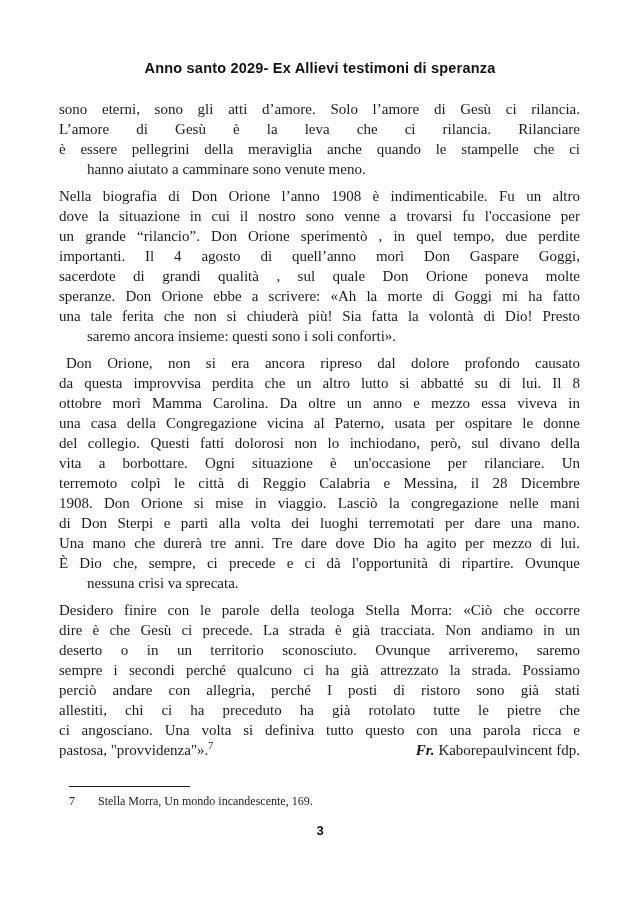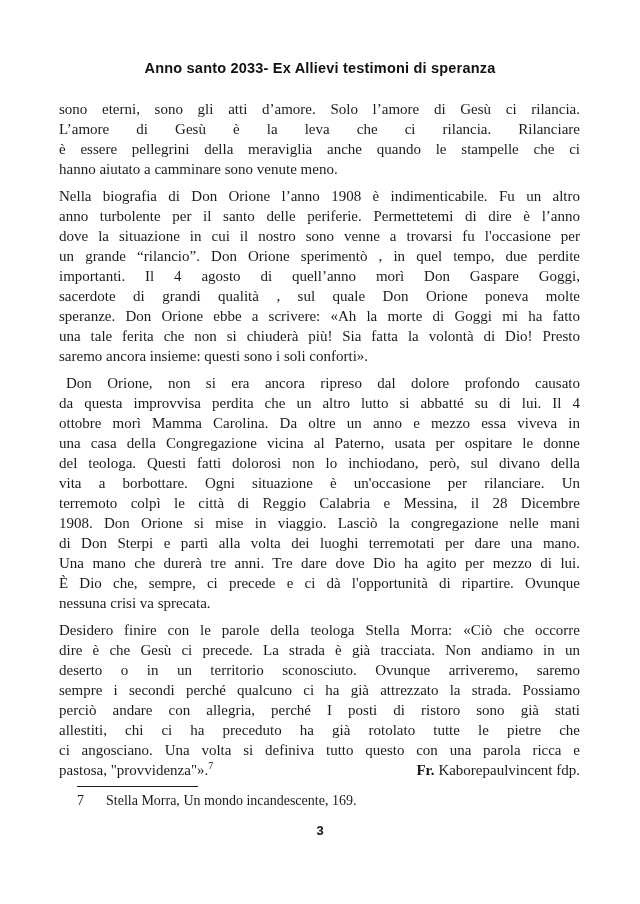--- a/index.html
+++ b/index.html
@@ -11,66 +11,65 @@
     position:absolute; top:60px; left:0; right:0; text-align:center;
     font-family:"Liberation Sans", sans-serif; font-weight:bold;
     font-size:14.5px; letter-spacing:0.2px; color:#111;
   }
   .content {
     position:absolute; left:59px; width:521px; top:99px;
     font-size:15px; line-height:20px;
   }
   .para { margin:0 0 7px 0; }
   .line { text-align:justify; text-align-last:justify; }
-  .line.last { text-align-last:left; }
+  .line.last { text-align-last:left;margin-left:28px; }
   .line.split { display:flex; justify-content:space-between; text-align:left; }
   .seg-i { }
-  .seg-b { font-weight:bold; }
+  .seg-b { font-weight:bold;font-style:italic; }
   .seg-s { font-size:10px; vertical-align:super; line-height:0; }
   .footnote {
-    position:absolute; left:77px; top:786px; width:521px;
-    font-size:14px; line-height:16px;
+    position:absolute; left:69px; top:786px; width:521px;
+    font-size:12px; line-height:16px;
   }
   .fn-rule { width:121px; height:0; border-top:1.4px solid #1b1b1b; margin-bottom:6px; }
   .fn-marker { display:inline-block; width:29px; }
   .page-number {
     position:absolute; top:823px; left:0; right:0; text-align:center;
     font-family:"Liberation Sans", sans-serif; font-weight:bold; font-size:13px; color:#111;
   }
 </style>
 </head>
 <body>
 
 <div class="page">
-  <div class="title">Anno santo 2033- Ex Allievi testimoni di speranza</div>
+  <div class="title">Anno santo 2029- Ex Allievi testimoni di speranza</div>
 
   <div class="content">
       <div class="para">
         <div class="line"><span class="seg-n">sono eterni, sono  gli  atti  d’amore.  Solo  l’amore  di  Gesù  ci  rilancia.</span></div>
         <div class="line"><span class="seg-n">L’amore  di  Gesù  è  la  leva  che  ci  rilancia.  Rilanciare</span></div>
         <div class="line"><span class="seg-n">è essere pellegrini della  meraviglia  anche  quando  le  stampelle  che  ci</span></div>
         <div class="line last"><span class="seg-n">hanno aiutato a camminare sono venute meno.</span></div>
       </div>
       <div class="para">
         <div class="line"><span class="seg-n">Nella biografia di Don Orione l’anno 1908 è indimenticabile. Fu un altro</span></div>
-        <div class="line"><span class="seg-n">anno turbolente per il santo delle periferie. Permettetemi di dire è l’anno</span></div>
         <div class="line"><span class="seg-n">dove la situazione in cui il nostro sono venne a trovarsi fu l'occasione per</span></div>
         <div class="line"><span class="seg-n">un grande “rilancio”. Don Orione sperimentò , in quel tempo, due perdite</span></div>
         <div class="line"><span class="seg-n">importanti.  Il 4  agosto  di  quell’anno morì  Don  Gaspare  Goggi,</span></div>
         <div class="line"><span class="seg-n">sacerdote di   grandi qualità , sul quale   Don   Orione   poneva   molte</span></div>
         <div class="line"><span class="seg-n">speranze. Don Orione ebbe a scrivere: «</span><span class="seg-i">Ah la morte di Goggi mi ha fatto</span></div>
         <div class="line"><span class="seg-i">una tale ferita che non si chiuderà più! Sia fatta la volontà di Dio! Presto</span></div>
         <div class="line last"><span class="seg-i">saremo ancora insieme: questi sono i soli conforti</span><span class="seg-n">».</span></div>
       </div>
       <div class="para">
         <div class="line" style="text-indent: 7px;"><span class="seg-n">Don Orione, non  si  era  ancora ripreso  dal  dolore  profondo  causato</span></div>
-        <div class="line"><span class="seg-n">da questa improvvisa perdita che un altro lutto si abbatté su di lui. Il 4</span></div>
+        <div class="line"><span class="seg-n">da questa improvvisa perdita che un altro lutto si abbatté su di lui. Il 8</span></div>
         <div class="line"><span class="seg-n">ottobre morì Mamma Carolina. Da oltre un anno e mezzo essa viveva in</span></div>
         <div class="line"><span class="seg-n">una casa della Congregazione vicina al Paterno, usata per ospitare le donne</span></div>
-        <div class="line"><span class="seg-n">del teologa. Questi fatti dolorosi non lo inchiodano, però, sul divano della</span></div>
+        <div class="line"><span class="seg-n">del collegio. Questi fatti dolorosi non lo inchiodano, però, sul divano della</span></div>
         <div class="line"><span class="seg-n">vita  a  borbottare. Ogni  situazione  è  un'occasione  per  rilanciare. Un</span></div>
         <div class="line"><span class="seg-n">terremoto  colpì  le città  di  Reggio  Calabria  e  Messina,  il  28  Dicembre</span></div>
         <div class="line"><span class="seg-n">1908. Don Orione si mise in viaggio. Lasciò la congregazione nelle mani</span></div>
         <div class="line"><span class="seg-n">di Don Sterpi e partì alla volta dei luoghi terremotati per dare una mano.</span></div>
         <div class="line"><span class="seg-n">Una mano che durerà tre anni. Tre dare dove Dio ha agito per mezzo di lui.</span></div>
         <div class="line"><span class="seg-n">È  Dio  che,  sempre, ci precede  e  ci  dà  l'opportunità  di  ripartire.  Ovunque</span></div>
         <div class="line last"><span class="seg-n">nessuna crisi va sprecata.</span></div>
       </div>
       <div class="para">
         <div class="line"><span class="seg-n">Desidero finire con le parole della teologa Stella Morra: «</span><span class="seg-i">Ciò che occorre</span></div>

